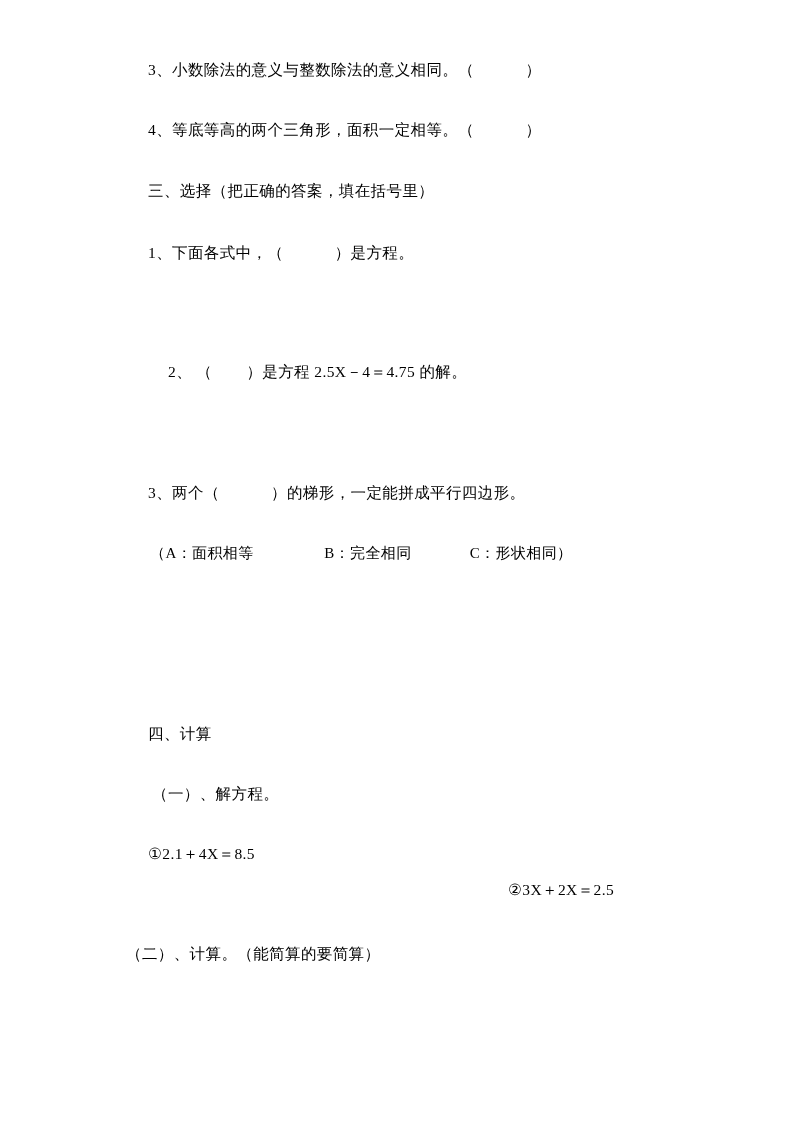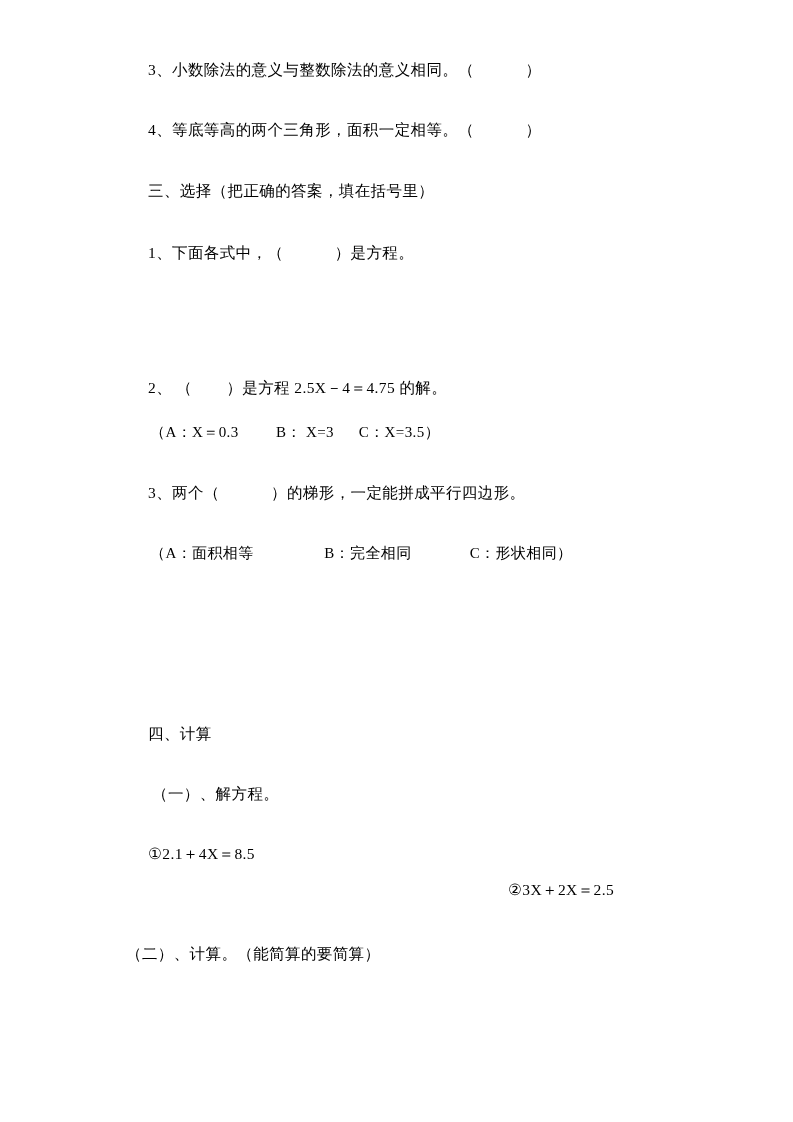--- a/index.html
+++ b/index.html
@@ -40,22 +40,21 @@
 <div class="page">
 
   <div class="line indent-1" style="top:60px;">3、小数除法的意义与整数除法的意义相同。（            ）</div>
 
   <div class="line indent-1" style="top:120px;">4、等底等高的两个三角形，面积一定相等。（            ）</div>
 
   <div class="line indent-1" style="top:181px;">三、选择（把正确的答案，填在括号里）</div>
 
   <div class="line indent-1" style="top:243px;">1、下面各式中，（            ）是方程。</div>
 
-  <div class="line indent-1" style="top:378px;">2、 （        ）是方程 2.5X－4＝4.75 的解。</div>
-  <div class="line sub-a small" style="top:422px;">（A：X＝0.3         B： X=3      C：X=3.5）</div>
+  <div class="line indent-1" style="top:362px;margin-left:20px;">2、 （        ）是方程 2.5X－4＝4.75 的解。</div>
 
   <div class="line indent-1" style="top:483px;">3、两个（            ）的梯形，一定能拼成平行四边形。</div>
   <div class="line sub-a small" style="top:543px;">（A：面积相等                 B：完全相同              C：形状相同）</div>
 
 
   <div class="line indent-1" style="top:724px;">四、计算</div>
 
   <div class="line indent-2" style="top:784px;">（一）、解方程。</div>
 
   <div class="line indent-1" style="top:844px;">①2.1＋4X＝8.5</div>

